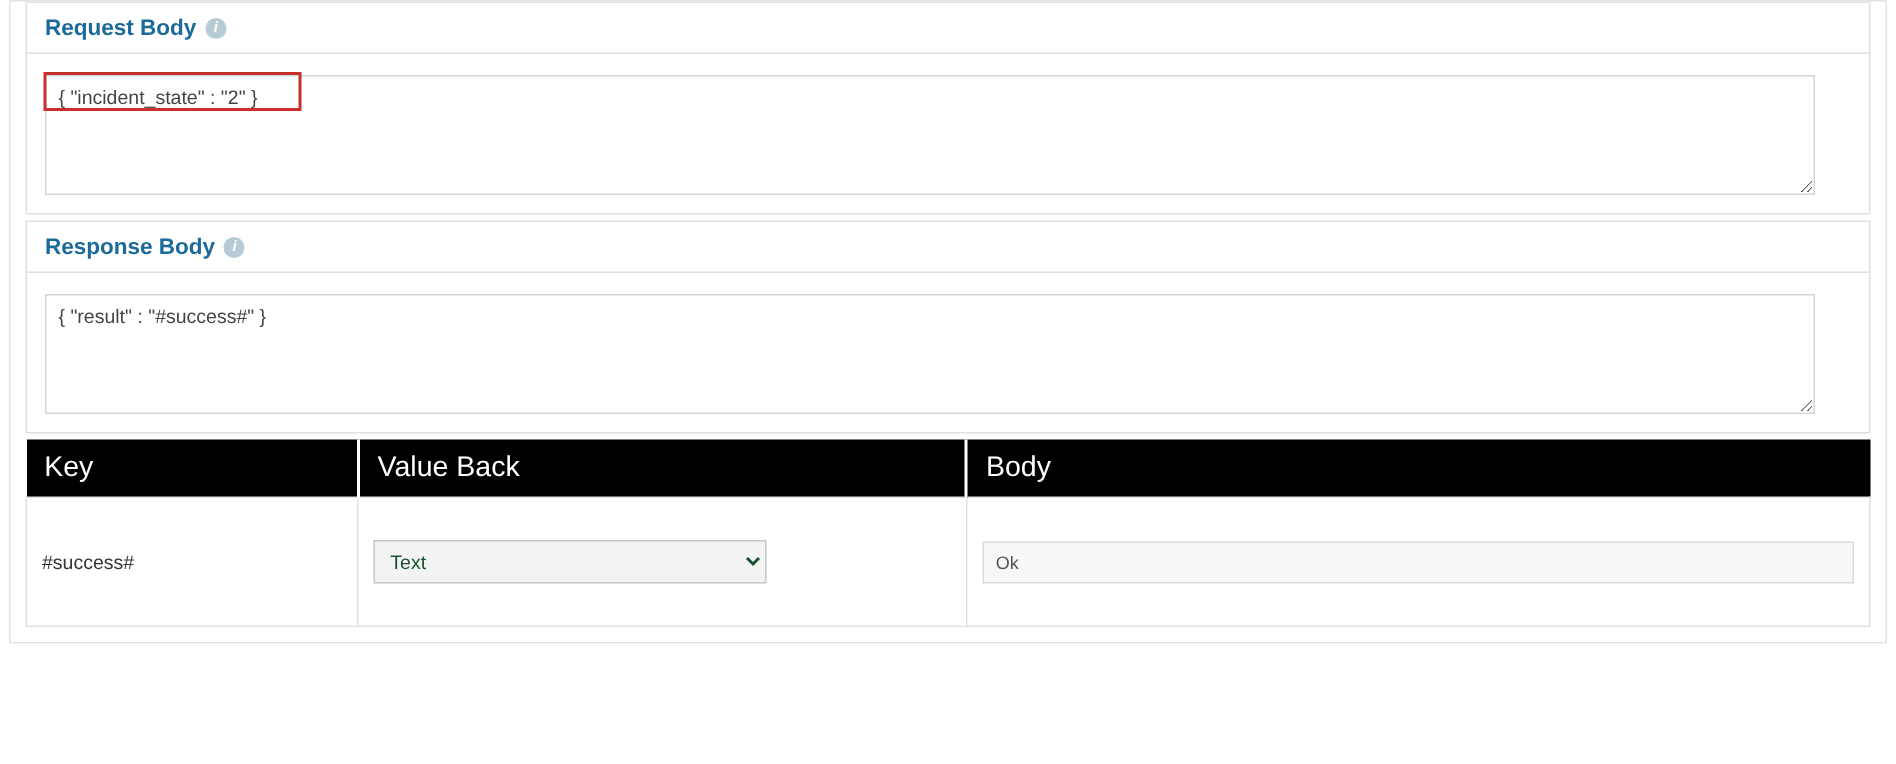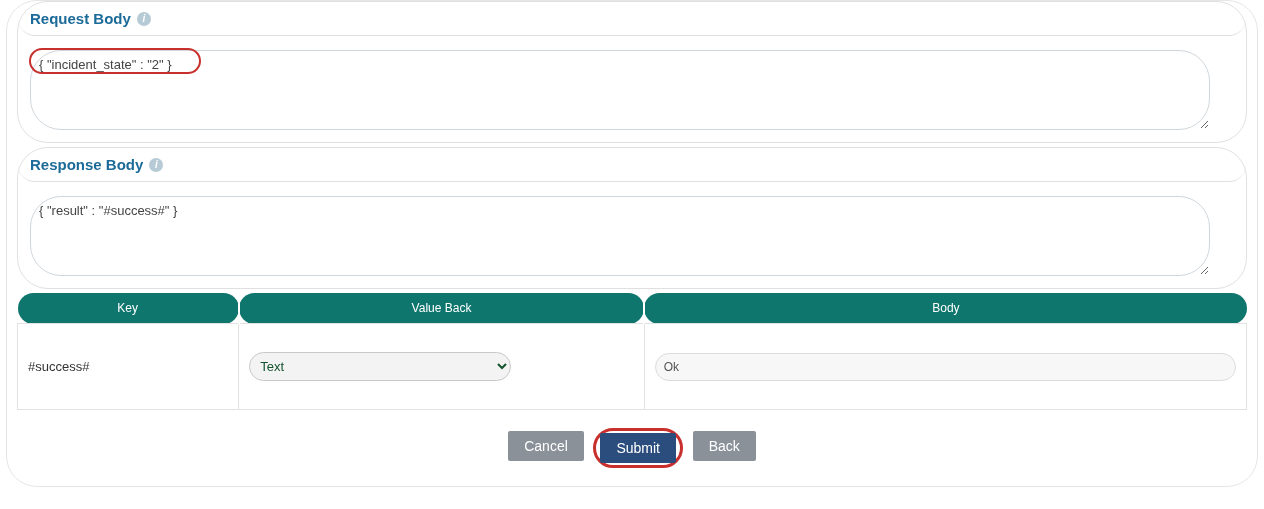--- a/index.html
+++ b/index.html
@@ -1,15 +1,15 @@
 <!DOCTYPE html>
 <html><head>
 <meta charset="utf-8">
 <style>
-  * { box-sizing: border-box; border-radius: 31px; }
+  * { box-sizing: border-box; }
   body {
     margin: 0;
     padding: 0;
     font-family: Arial, Helvetica, sans-serif;
     font-size: 13px;
     color: #333;
     background: #fff;
   }
   .page {
     padding: 0 10px 10px 10px;
@@ -71,25 +71,25 @@
     height: 26px;
   }
 
   
   table.kv-table {
     width: 100%;
     border-collapse: collapse;
     margin-top: 0;
   }
   table.kv-table th {
-    background: #0f766e;
+    background: #000000;
     color: #fff;
-    text-align: center;
+    text-align: left;
     font-weight: normal;
-    font-size: 12px;
+    font-size: 19px;
     padding: 8px 12px;
     border-right: 2px solid #fff;
   }
   table.kv-table th:last-child { border-right: none; }
   table.kv-table td {
     padding: 28px 10px;
     border: 1px solid #e2e2e2;
     vertical-align: middle;
   }
   .col-key   { width: 18%; }
@@ -179,21 +179,14 @@
             <option>Text</option>
           </select>
         </td>
         <td>
           <input class="val-input" type="text" value="Ok" style="">
         </td>
       </tr>
     </tbody>
   </table>
 
-  <div class="button-row">
-    <button class="btn btn-grey">Cancel</button>
-    <span class="submit-highlight">
-      <button class="btn btn-blue">Submit</button>
-    </span>
-    <button class="btn btn-grey">Back</button>
-  </div>
 
 </div>
 
 </body></html>

